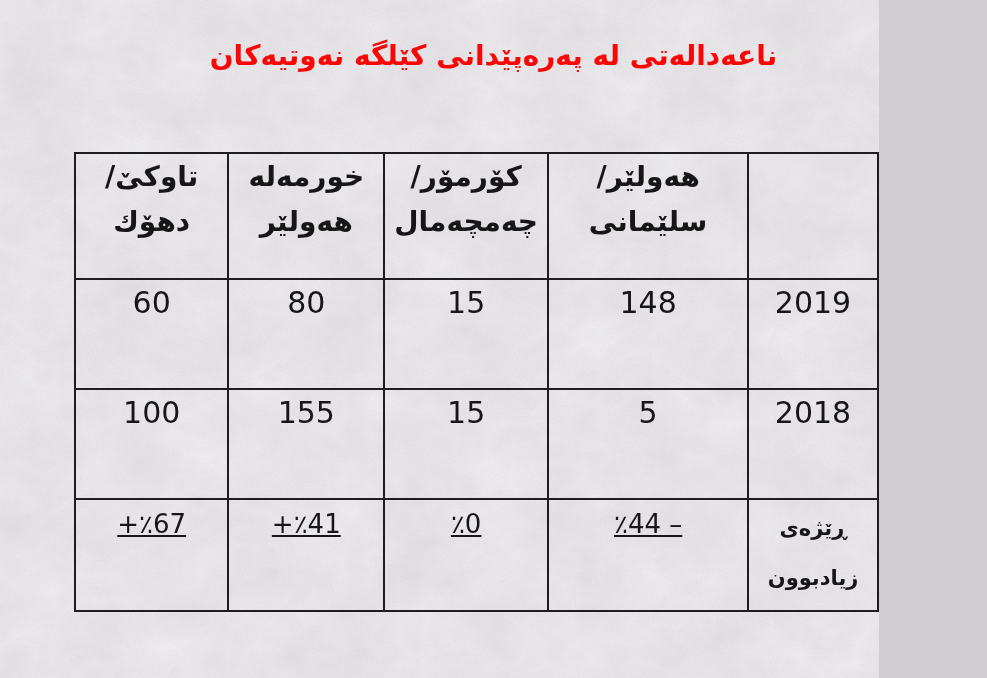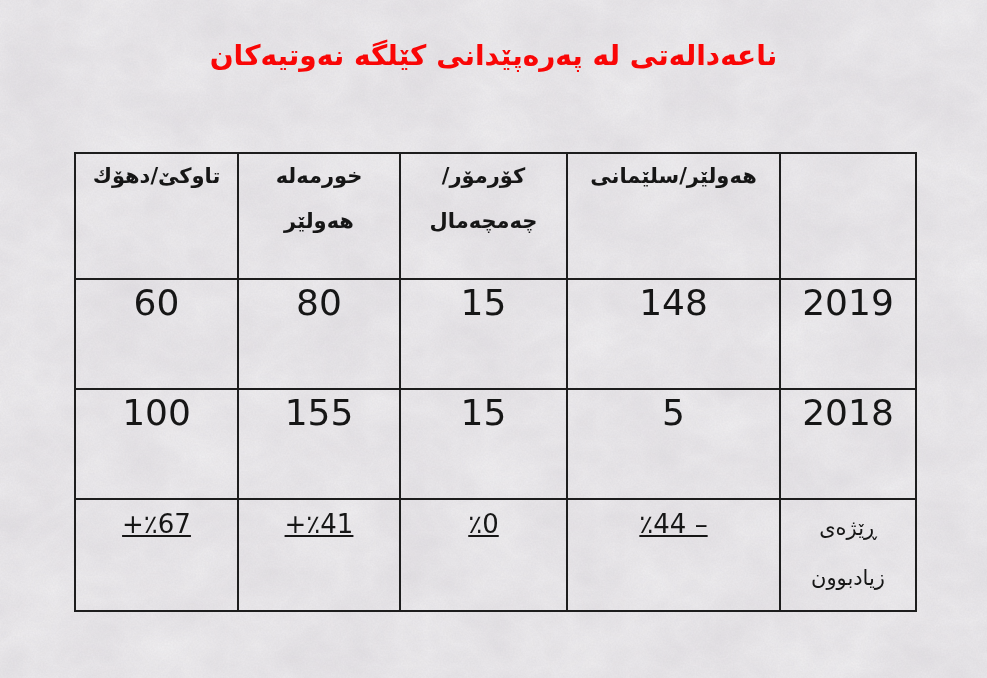--- a/index.html
+++ b/index.html
@@ -1,18 +1,18 @@
 <!DOCTYPE html>
 <html lang="ckb"><head>
 <meta charset="utf-8">
 <style>
   html,body{margin:0;padding:0;background:#cfcdd1;}
   .slide{
     position:relative;
-    width:987px;height:678px;
+    width:879px;height:678px;
     background:#fef9c3;
     overflow:hidden;
     font-family:"DejaVu Sans",sans-serif;
   }
   .texture{position:absolute;left:0;top:0;z-index:0;pointer-events:none;}
   .title-block{
     position:absolute;left:0;top:33px;width:987px;
     text-align:center;
     font-weight:bold;
     font-size:28px;
@@ -27,25 +27,25 @@
   table.prod td{
     border:2px solid #1d1d1d;
     vertical-align:top;
     text-align:center;
     padding:0;
   }
   tr.r-header{height:126px;}
   tr.r-2014{height:110px;}
   tr.r-2018{height:110px;margin-left:36px;}
   tr.r-growth{height:112px;}
-  .hdr{font-weight:bold;font-size:21px;}
+  .hdr{font-weight:bold;font-size:28px;}
   .hdr .hline{direction:rtl;unicode-bidi:embed;line-height:45px;}
-  .num{font-size:36px;line-height:36px;padding-top:5px !important;font-weight:normal;}
+  .num{font-size:30px;line-height:36px;padding-top:5px !important;font-weight:normal;}
   .pct{font-size:26px;line-height:32px;padding-top:8px !important;direction:ltr;unicode-bidi:embed;text-decoration:underline;}
-  .rowlabel{font-weight:normal;font-size:21px;padding-top:3px !important;margin-left:20px;}
+  .rowlabel{font-weight:bold;font-size:21px;padding-top:3px !important;margin-left:20px;}
   .rowlabel .hline{direction:rtl;unicode-bidi:embed;line-height:50px;}
 </style>
 </head>
 <body>
 
 <div class="slide">
 
   <svg class="texture" width="987" height="678" aria-hidden="true">
     <defs>
       <filter id="crumple" x="0" y="0" width="100%" height="100%">

